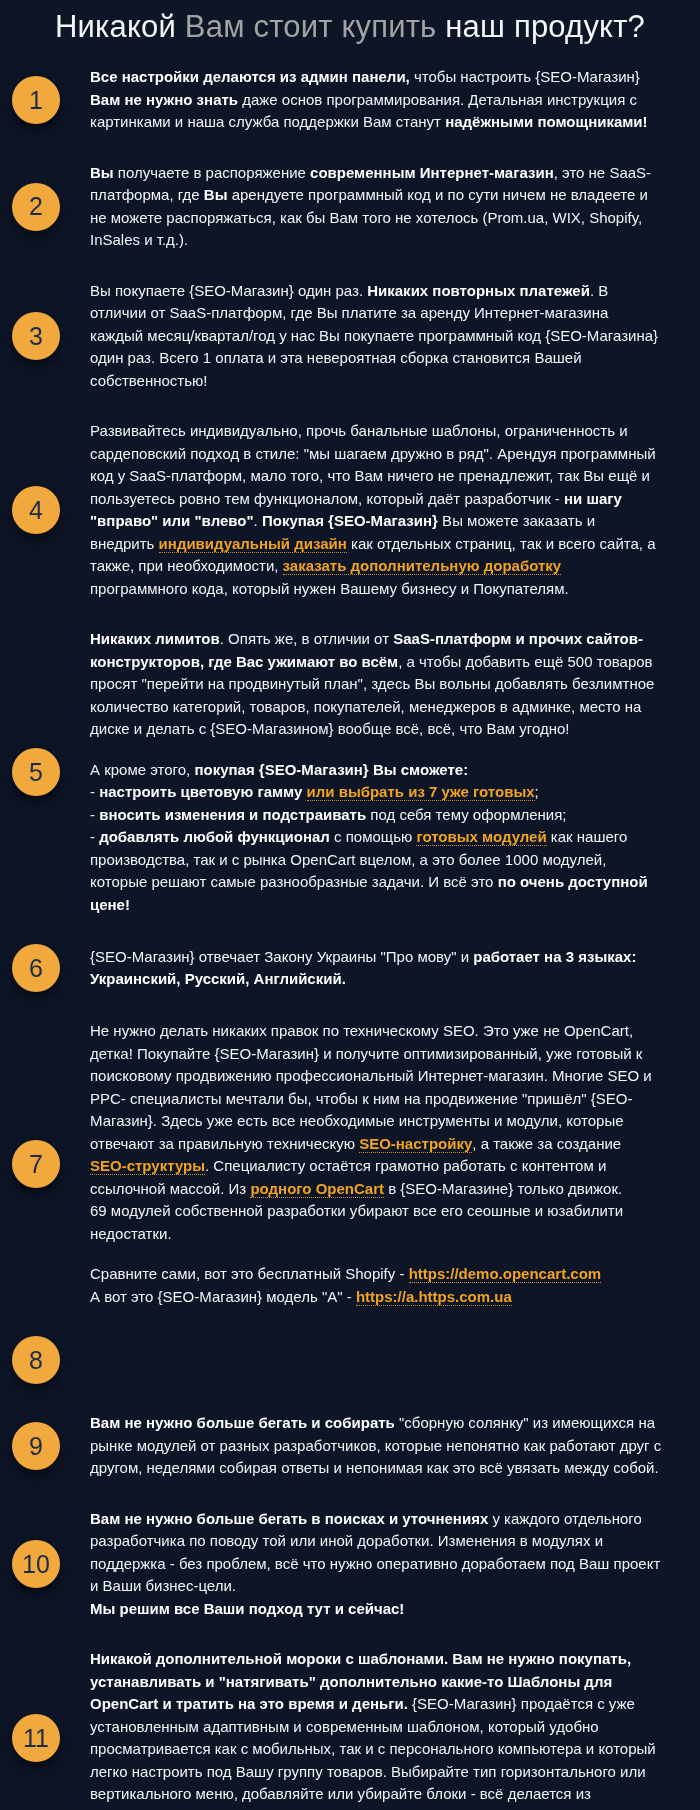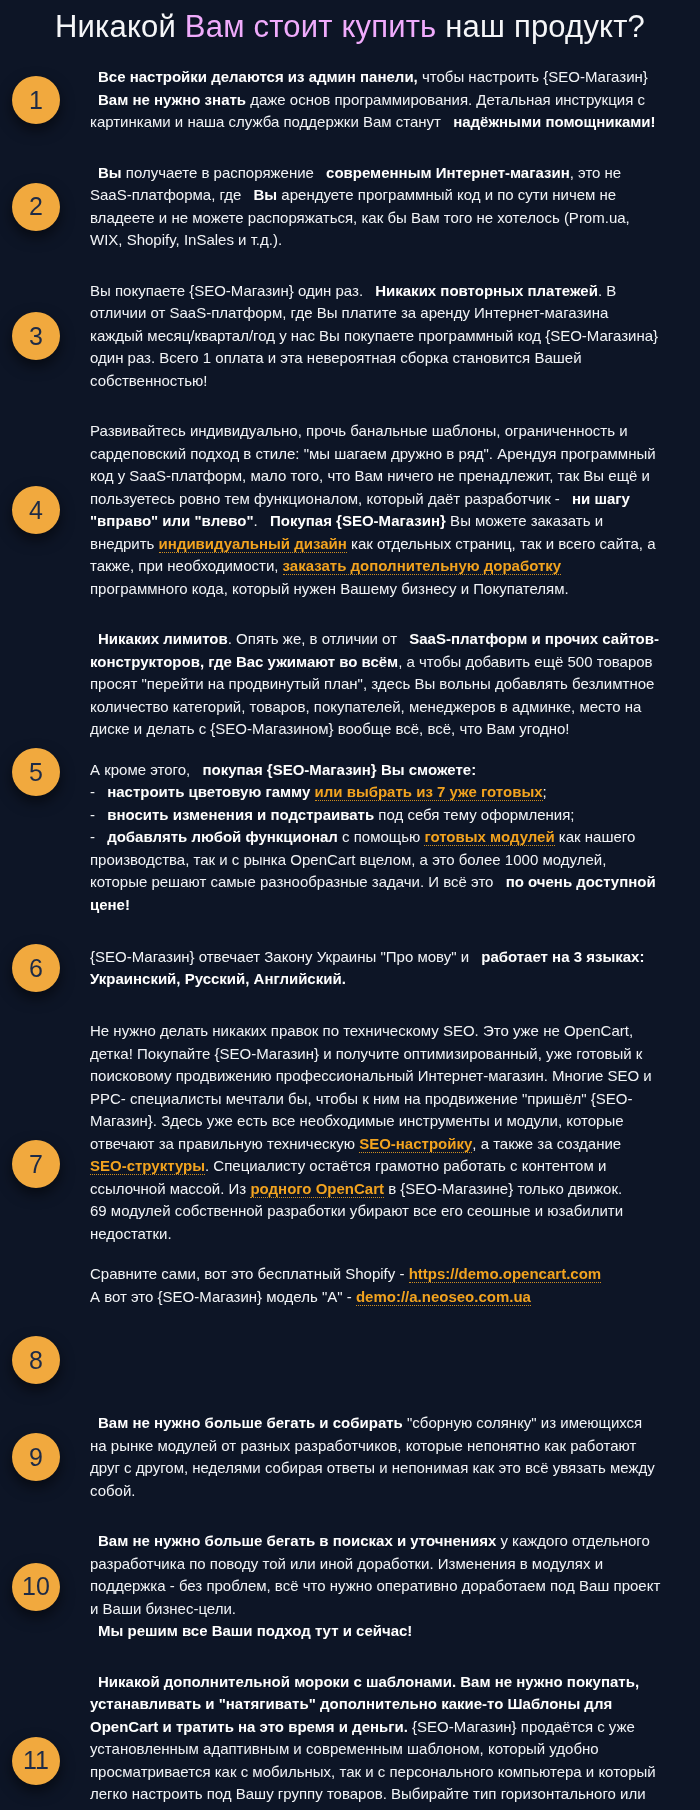--- a/index.html
+++ b/index.html
@@ -23,21 +23,21 @@
     margin: 0 0 14px 0;
     padding: 0 44px;
     text-align: center;
     font-size: 31px;
     line-height: 1.24;
     font-weight: 400;
     color: #f5f6f8;
     letter-spacing: 0.2px;
   }
   h1.page-title .accent {
-    color: #f0abfc;
+    color: #a3a3a3;
     font-weight: 400;
     text-align: right;
   }
   .items {
     padding: 6px 0 0 0;
   }
   .item-row {
     display: flex;
     align-items: center;
     gap: 30px;
@@ -66,21 +66,20 @@
   .para {
     margin: 0 0 18px 0;
     font-size: 15px;
     line-height: 1.5;
     color: #f2f4f7;
   }
   .para:last-child { margin-bottom: 0; }
   .bold {
     font-weight: 700;
     color: #ffffff;
-    margin-left: 8px;
   }
   a.link {
     color: #f2a31f;
     font-weight: 700;
     text-decoration: none;
     border-bottom: 1px dotted rgba(242,163,31,0.85);
     cursor: pointer;
   }
 </style>
 </head>
@@ -129,21 +128,21 @@
     <div class="num-circle">6</div>
     <div class="item-body">
           <p class="para"><span>{SEO-Магазин} отвечает Закону Украины "Про мову" и </span><span class="bold">работает на 3 языках: Украинский, Русский, Английский.</span></p>
         </div>
   </div>
 
   <div class="item-row">
     <div class="num-circle">7</div>
     <div class="item-body">
           <p class="para"><span>Не нужно делать никаких правок по техническому SEO. Это уже не OpenCart, детка! Покупайте {SEO-Магазин} и получите оптимизированный, уже готовый к поисковому продвижению профессиональный Интернет-магазин. Многие SEO и PPC- специалисты мечтали бы, чтобы к ним на продвижение "пришёл" {SEO-Магазин}. Здесь уже есть все необходимые инструменты и модули, которые отвечают за правильную техническую </span><a class="link" href="#">SEO-настройку</a><span>, а также за создание </span><a class="link" href="#">SEO-структуры</a><span>. Специалисту остаётся грамотно работать с контентом и ссылочной массой. Из </span><a class="link" href="#">родного OpenCart</a><span> в {SEO-Магазине} только движок.</span><br><span>69 модулей собственной разработки убирают все его сеошные и юзабилити недостатки.</span></p>
-          <p class="para"><span>Сравните сами, вот это бесплатный Shopify - </span><a class="link" href="#">https://demo.opencart.com</a><br><span>А вот это {SEO-Магазин} модель "А" - </span><a class="link" href="#">demo://a.neoseo.com.ua</a></p>
+          <p class="para"><span>Сравните сами, вот это бесплатный Shopify - </span><a class="link" href="#">https://demo.opencart.com</a><br><span>А вот это {SEO-Магазин} модель "А" - </span><a class="link" href="#">https://a.https.com.ua</a></p>
         </div>
   </div>
 
   <div class="item-row">
     <div class="num-circle">8</div>
   </div>
 
   <div class="item-row">
     <div class="num-circle">9</div>
     <div class="item-body">

